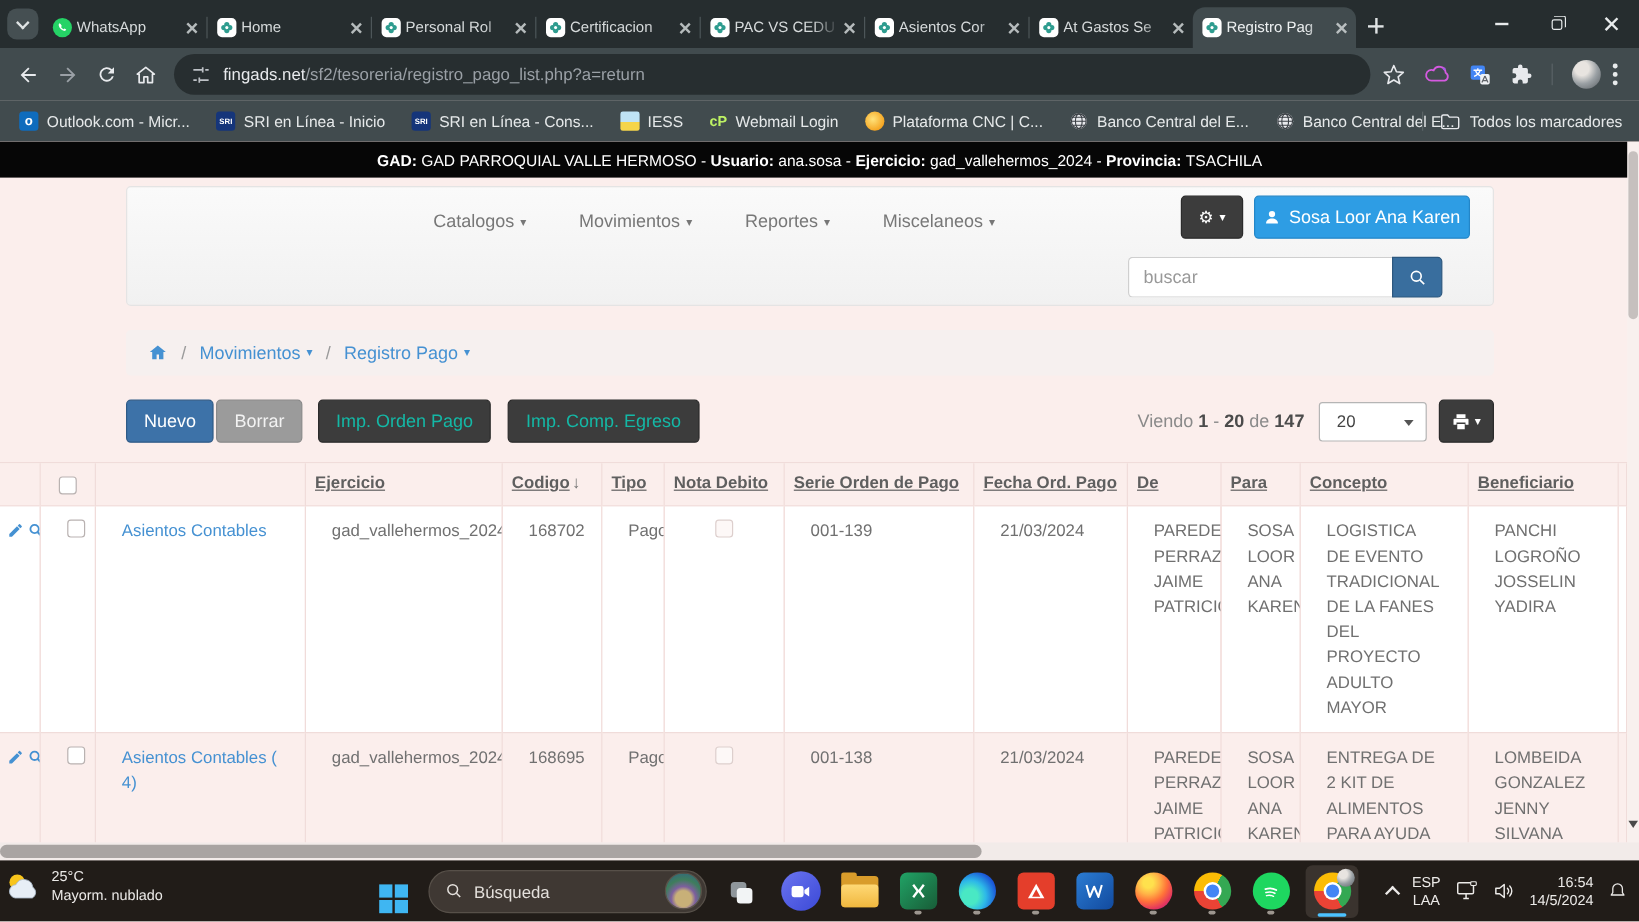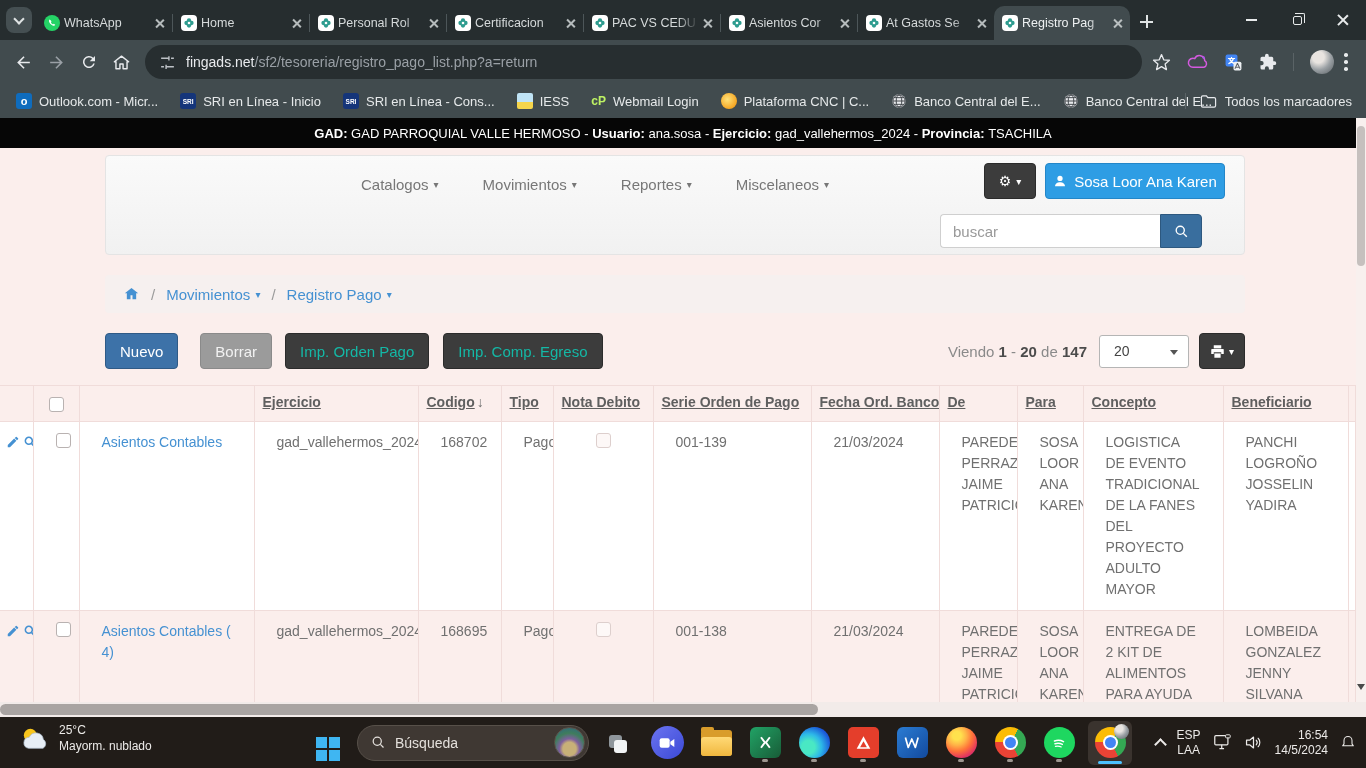--- a/index.html
+++ b/index.html
@@ -79,21 +79,21 @@
 #searchinput{width:220px;height:34px;border:1px solid #cfcfcf;border-right:none;border-radius:4px 0 0 4px;padding:0 12px;font-size:15px;color:#555;background:#fff;outline:none;font-family:"Liberation Sans",sans-serif}
 #searchinput::placeholder{color:#999}
 #searchbtn{width:42px;height:34px;background:#396e9e;border:1px solid #2d587f;border-radius:0 4px 4px 0;display:flex;align-items:center;justify-content:center}
 
 #breadcrumb{position:absolute;left:105px;top:157px;width:1140px;height:38px;background:#f6f0ef;border-radius:4px;display:flex;align-items:center;padding-left:18px;font-size:15px;color:#9a9a9a;gap:11px}
 #breadcrumb .bc-link{color:#4591d2;display:flex;align-items:center;gap:5px}
 #breadcrumb .caret{color:#4591d2}
 
 #actions{position:absolute;left:105px;top:215px;width:1140px;height:36px;display:flex;align-items:center}
 .btn{height:36px;border-radius:4px;font-size:15px;display:flex;align-items:center;padding:0 14px;white-space:nowrap}
-.btn-blue{background:#3d72a8;border:1px solid #2f5a86;color:#fff;margin-right:22px}
+.btn-blue{background:#3d72a8;border:1px solid #2f5a86;color:#fff;margin-right:2px}
 .btn-gray{background:#9b9b9b;border:1px solid #8a8a8a;color:#f2f2f2;margin-right:13px}
 .btn-dark{background:#3c3c3c;border:1px solid #2b2b2b;color:#14b8a6;margin-right:14px}
 #viendo{margin-left:auto;font-size:15px;color:#8a8a8a;white-space:pre}
 #viendo b{color:#4b4b4b}
 #pagesize{width:90px;height:33px;background:#fff;border:1px solid #b5b5b5;border-radius:3px;margin:0 10px 0 12px;position:relative;display:flex;align-items:center;padding-left:14px;font-size:14px;color:#444}
 #pagesize::after{content:"";position:absolute;right:10px;top:14px;border-left:4px solid transparent;border-right:4px solid transparent;border-top:5px solid #555}
 #printbtn{width:46px;height:36px;background:#3c3c3c;border:1px solid #2b2b2b;border-radius:4px;display:flex;align-items:center;justify-content:center;gap:4px;color:#fff}
 
 
 #tablewrap{position:absolute;left:0;top:267px;width:1356px;height:317px;overflow:hidden;border-top:1px solid #f0dcda}
@@ -116,21 +116,21 @@
 
 
 #hscroll{position:absolute;left:0;top:584px;width:1366px;height:15px;background:#f2ebe9}
 #hthumb{position:absolute;left:0;top:2px;width:818px;height:11px;background:#a9a4a2;border-radius:6px}
 #vscroll{position:absolute;left:1356px;top:0;width:10px;height:584px;background:#f8f0ee}
 #vthumb{position:absolute;left:1px;top:8px;width:8px;height:140px;background:#c6c0be;border-radius:4px}
 #varrow{position:absolute;left:1357px;top:566px;border-left:4px solid transparent;border-right:4px solid transparent;border-top:6px solid #4a4a4a}
 
 
 #taskbar{position:absolute;left:0;top:717px;width:1366px;height:51px;background:#211c18;color:#eceae8}
-#weather{position:absolute;left:20px;top:6px;display:flex;align-items:center;gap:9px}
+#weather{position:absolute;left:4px;top:6px;display:flex;align-items:center;gap:9px}
 #weather .wtxt{font-size:12px;line-height:1.3}
 #centericons{position:absolute;left:308px;top:0;height:51px;display:flex;align-items:center;gap:9px}
 .tbi{width:40px;height:40px;display:flex;align-items:center;justify-content:center;position:relative;flex:none}
 .run-dot{position:absolute;bottom:1px;left:17px;width:6px;height:3px;border-radius:2px;background:#9d968f}
 #startbtn .sq{width:11px;height:11px;background:#3fb6f2;position:absolute}
 #searchpill{width:232px;height:36px;background:#3f3833;border:1px solid #575049;border-radius:18px;display:flex;align-items:center;padding:0 3px 0 13px;gap:9px}
 #searchpill .stext{font-size:14px;color:#e4e0dc;flex:1}
 #searchpill .simg{width:31px;height:31px;border-radius:50%;background:radial-gradient(circle at 50% 72%,#c8b078 0 26%,#7d5f9e 40%,#3f7d5c 62%,#2c5f8a 100%);border:1px solid #5a5248}
 .taskview-back{width:13px;height:13px;background:#8f969b;border-radius:3px;position:absolute;left:11px;top:12px}
 .taskview-front{width:13px;height:13px;background:#f2f4f5;border-radius:3px;position:absolute;left:16px;top:17px}
@@ -531,21 +531,21 @@
       <thead>
         <tr>
           <th></th>
           <th class="cell-cb"><span class="cb"></span></th>
           <th></th>
           <th><a class="th-link">Ejercicio</a></th>
           <th><a class="th-link">Codigo</a><span class="sort">↓</span></th>
           <th><a class="th-link">Tipo</a></th>
           <th><a class="th-link">Nota Debito</a></th>
           <th><a class="th-link">Serie Orden de Pago</a></th>
-          <th><a class="th-link">Fecha Ord. Banco</a></th>
+          <th><a class="th-link">Fecha Ord. Pago</a></th>
           <th><a class="th-link">De</a></th>
           <th><a class="th-link">Para</a></th>
           <th><a class="th-link">Concepto</a></th>
           <th><a class="th-link">Beneficiario</a></th>
           <th></th>
         </tr>
       </thead>
       <tbody>
         <tr class="r1">
           <td class="cell-icons">

